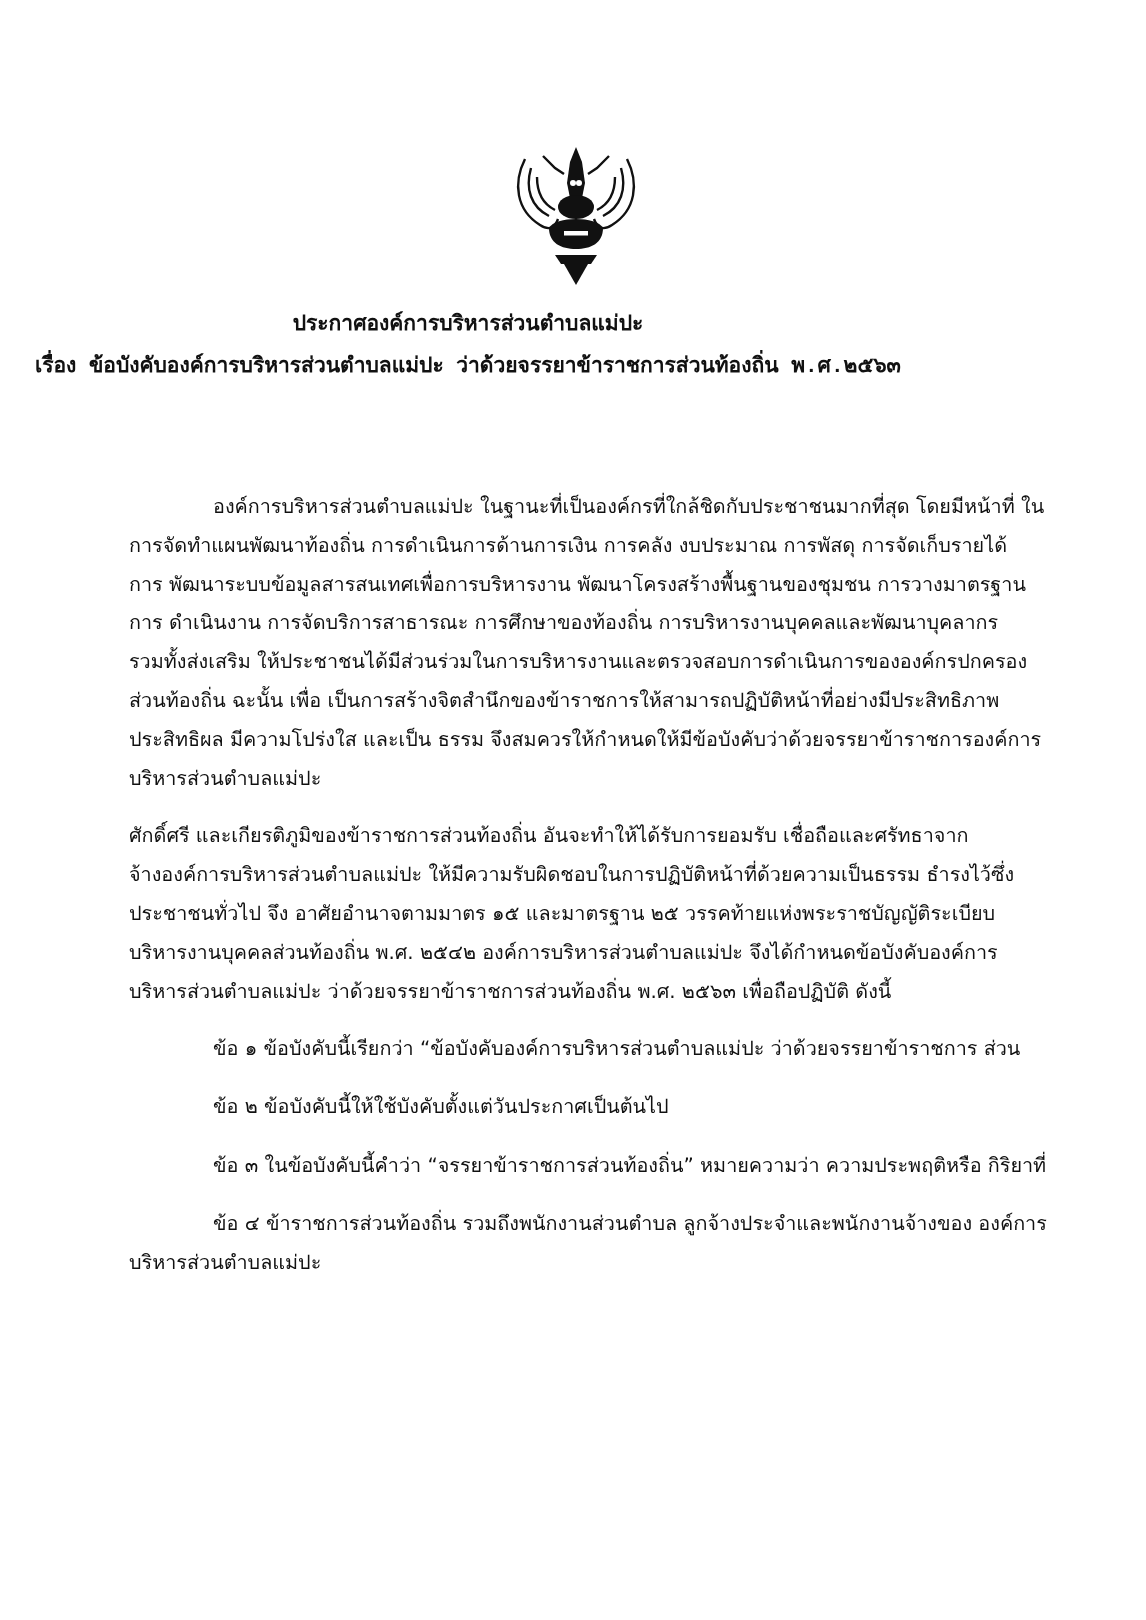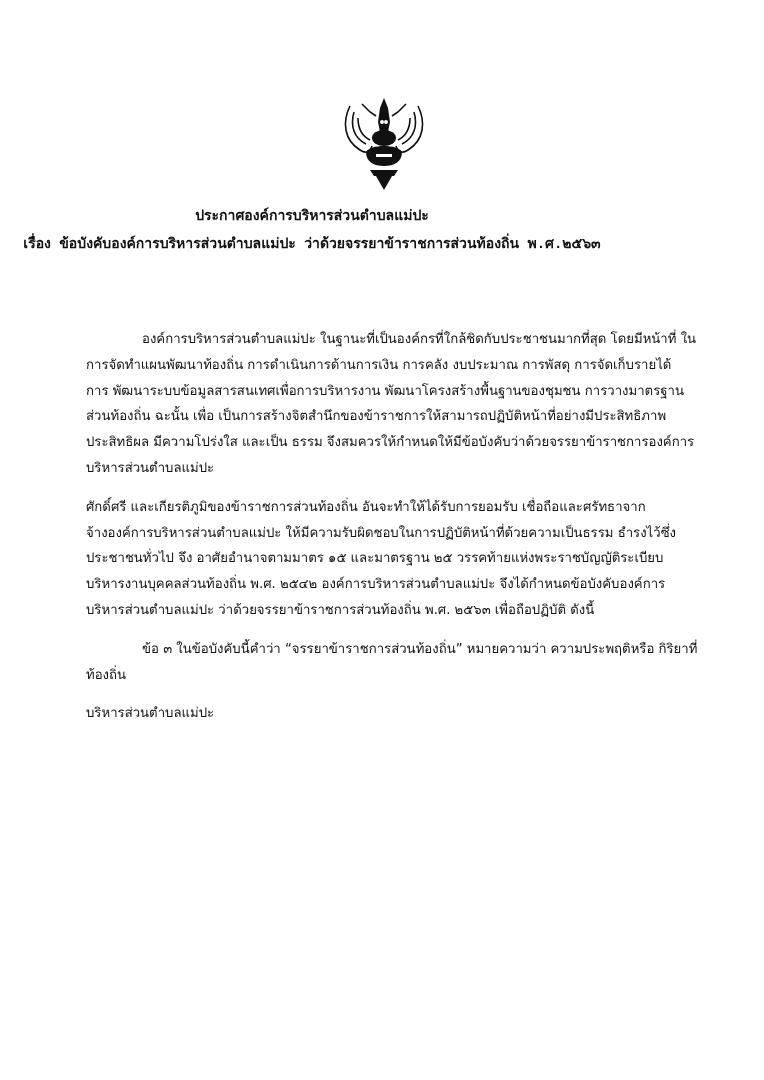--- a/index.html
+++ b/index.html
@@ -45,33 +45,39 @@
 </svg>
 
 <div class="title t1">ประกาศองค์การบริหารส่วนตำบลแม่ปะ</div>
 <div class="title t2">เรื่อง ข้อบังคับองค์การบริหารส่วนตำบลแม่ปะ ว่าด้วยจรรยาข้าราชการส่วนท้องถิ่น พ.ศ.๒๕๖๓</div>
 
 <div class="body">
   <div class="p">
     <span class="line first">องค์การบริหารส่วนตำบลแม่ปะ ในฐานะที่เป็นองค์กรที่ใกล้ชิดกับประชาชนมากที่สุด โดยมีหน้าที่ ใน</span>
     <span class="line">การจัดทำแผนพัฒนาท้องถิ่น การดำเนินการด้านการเงิน การคลัง งบประมาณ การพัสดุ การจัดเก็บรายได้</span>
     <span class="line">การ พัฒนาระบบข้อมูลสารสนเทศเพื่อการบริหารงาน พัฒนาโครงสร้างพื้นฐานของชุมชน การวางมาตรฐาน</span>
+    <span class="line">การ ดำเนินงาน การจัดบริการสาธารณะ การศึกษาของท้องถิ่น การบริหารงานบุคคลและพัฒนาบุคลากร</span>
+    <span class="line">รวมทั้งส่งเสริม ให้ประชาชนได้มีส่วนร่วมในการบริหารงานและตรวจสอบการดำเนินการขององค์กรปกครอง</span>
     <span class="line">ส่วนท้องถิ่น ฉะนั้น เพื่อ เป็นการสร้างจิตสำนึกของข้าราชการให้สามารถปฏิบัติหน้าที่อย่างมีประสิทธิภาพ</span>
     <span class="line">ประสิทธิผล มีความโปร่งใส และเป็น ธรรม จึงสมควรให้กำหนดให้มีข้อบังคับว่าด้วยจรรยาข้าราชการองค์การ</span>
     <span class="line">บริหารส่วนตำบลแม่ปะ</span>
   </div>
   <div class="p">
     <span class="line">ศักดิ์ศรี และเกียรติภูมิของข้าราชการส่วนท้องถิ่น อันจะทำให้ได้รับการยอมรับ เชื่อถือและศรัทธาจาก</span>
     <span class="line">จ้างองค์การบริหารส่วนตำบลแม่ปะ ให้มีความรับผิดชอบในการปฏิบัติหน้าที่ด้วยความเป็นธรรม ธำรงไว้ซึ่ง</span>
     <span class="line">ประชาชนทั่วไป จึง อาศัยอำนาจตามมาตร ๑๕ และมาตรฐาน ๒๕ วรรคท้ายแห่งพระราชบัญญัติระเบียบ</span>
     <span class="line">บริหารงานบุคคลส่วนท้องถิ่น พ.ศ. ๒๕๔๒ องค์การบริหารส่วนตำบลแม่ปะ จึงได้กำหนดข้อบังคับองค์การ</span>
     <span class="line">บริหารส่วนตำบลแม่ปะ ว่าด้วยจรรยาข้าราชการส่วนท้องถิ่น พ.ศ. ๒๕๖๓ เพื่อถือปฏิบัติ ดังนี้</span>
   </div>
   <div class="p">
+    <span class="line first">ข้อ ๑ ข้อบังคับนี้เรียกว่า “ข้อบังคับองค์การบริหารส่วนตำบลแม่ปะ ว่าด้วยจรรยาข้าราชการ ส่วน</span>
+  </div>
+  <div class="p">
+    <span class="line first">ข้อ ๒ ข้อบังคับนี้ให้ใช้บังคับตั้งแต่วันประกาศเป็นต้นไป</span>
   </div>
   <div class="p">
     <span class="line first">ข้อ ๓ ในข้อบังคับนี้คำว่า “จรรยาข้าราชการส่วนท้องถิ่น” หมายความว่า ความประพฤติหรือ กิริยาที่</span>
-    <span class="line">ท้องถิ่น</span>
   </div>
   <div class="p">
+    <span class="line first">ข้อ ๔ ข้าราชการส่วนท้องถิ่น รวมถึงพนักงานส่วนตำบล ลูกจ้างประจำและพนักงานจ้างของ องค์การ</span>
     <span class="line">บริหารส่วนตำบลแม่ปะ</span>
   </div>
 </div>
 
 </body></html>

